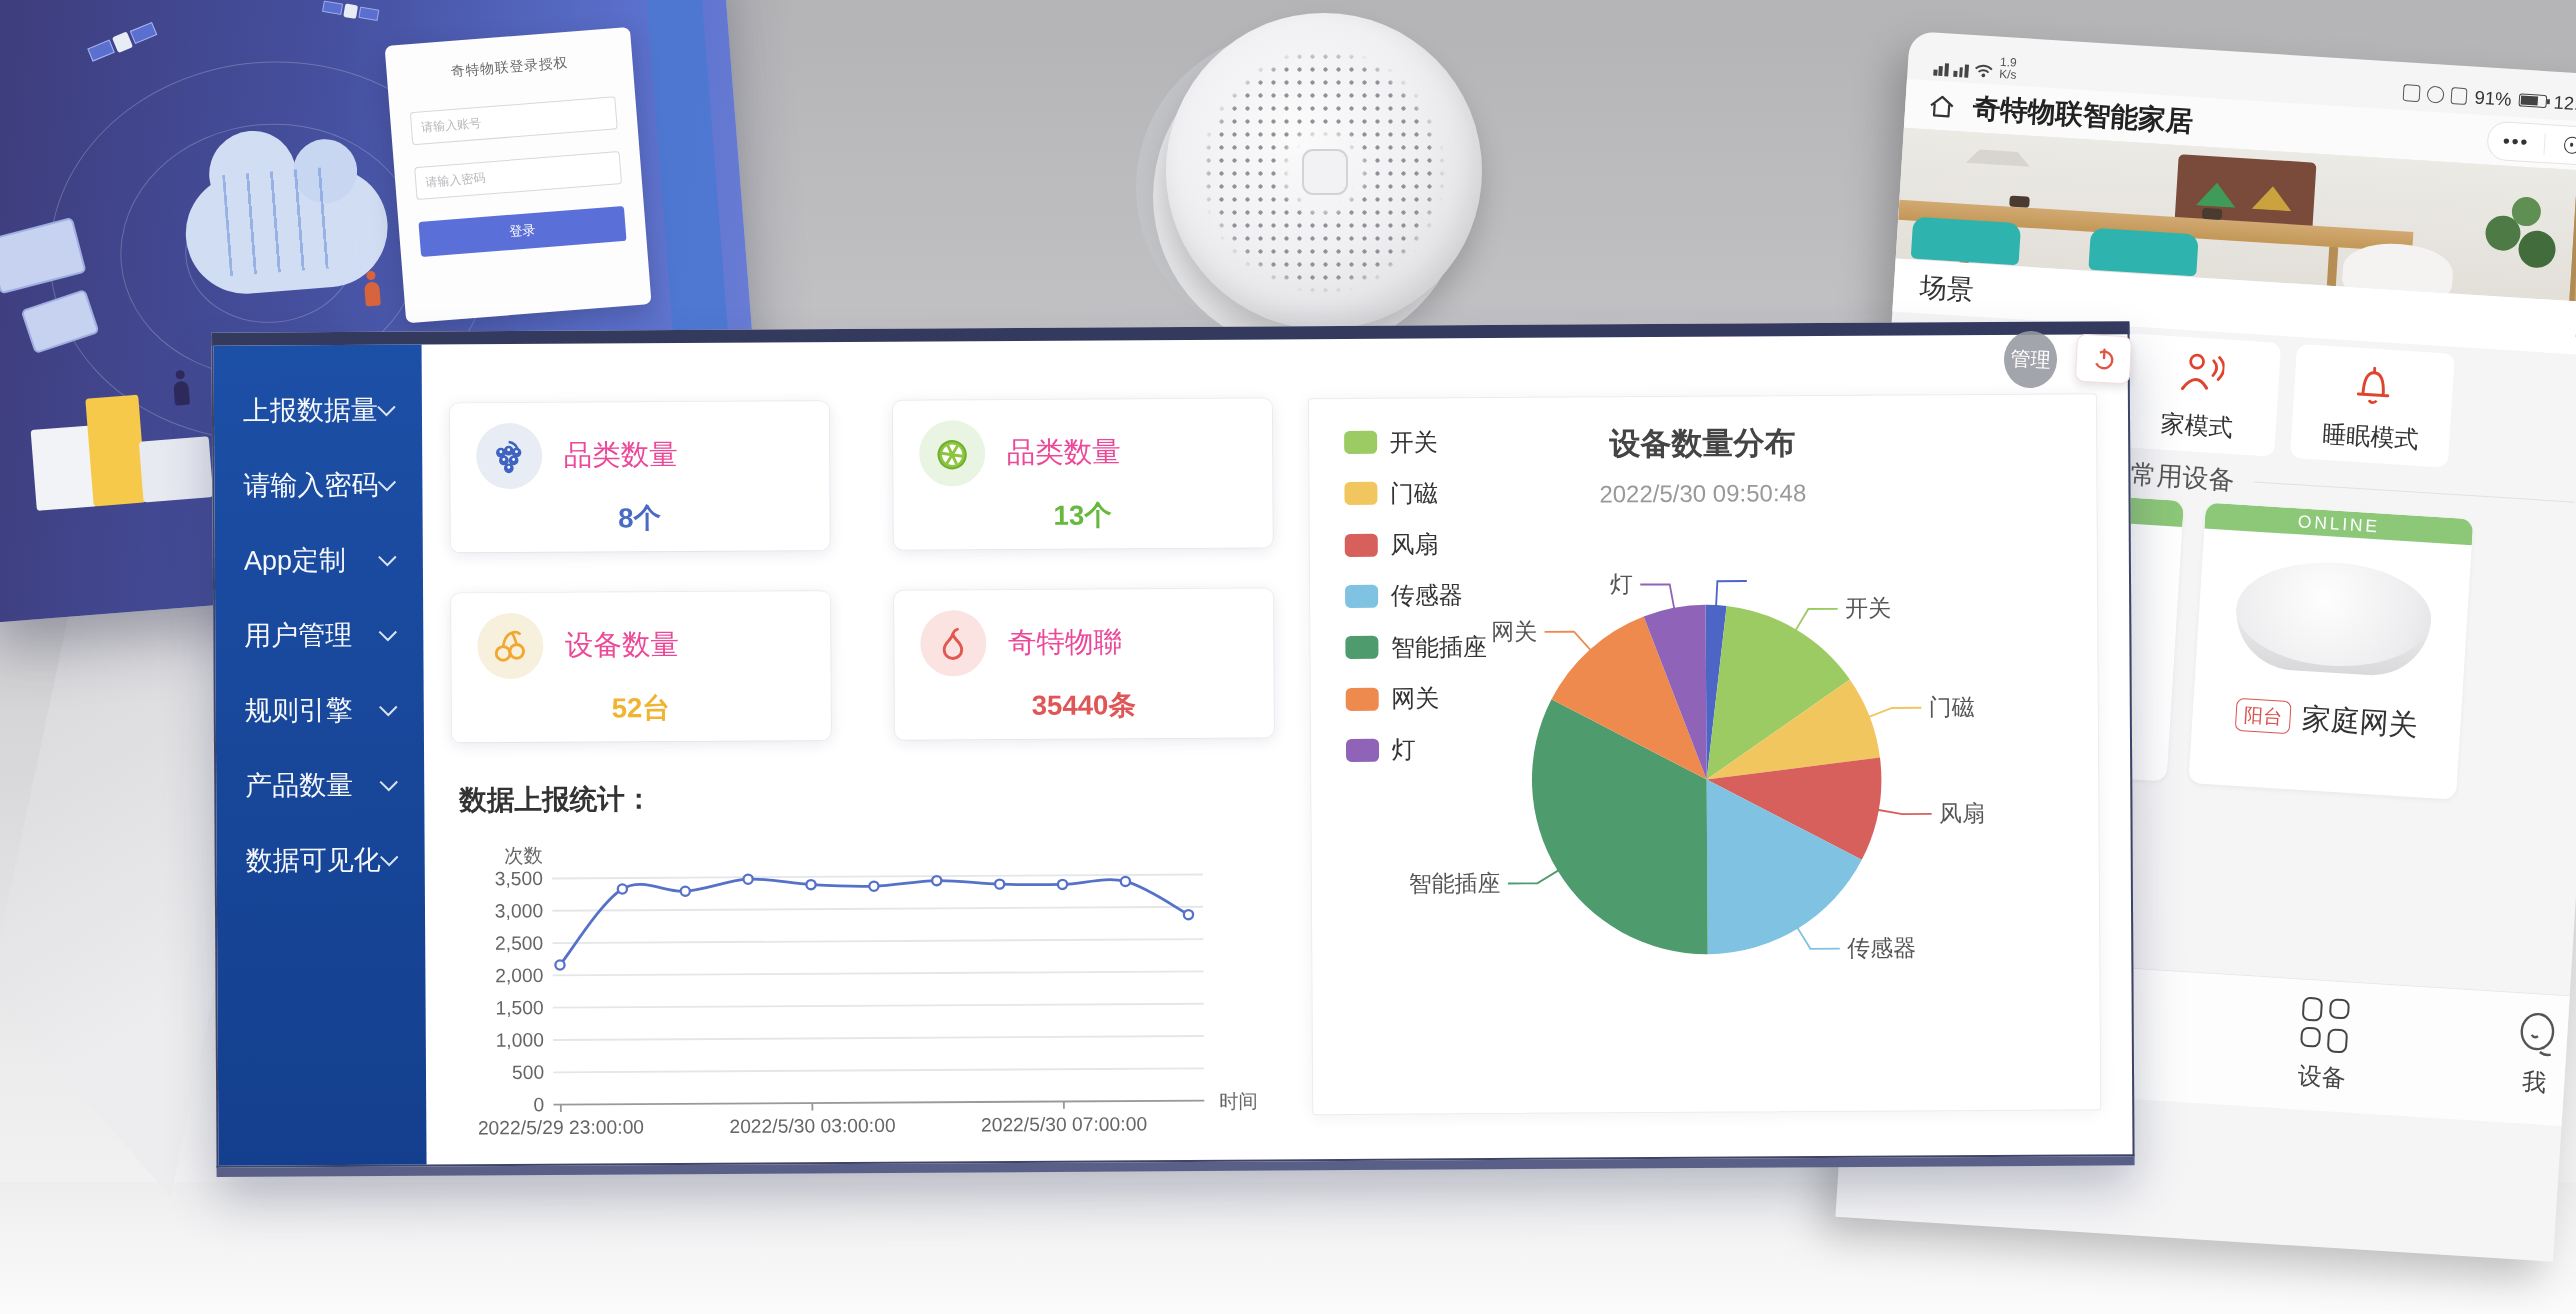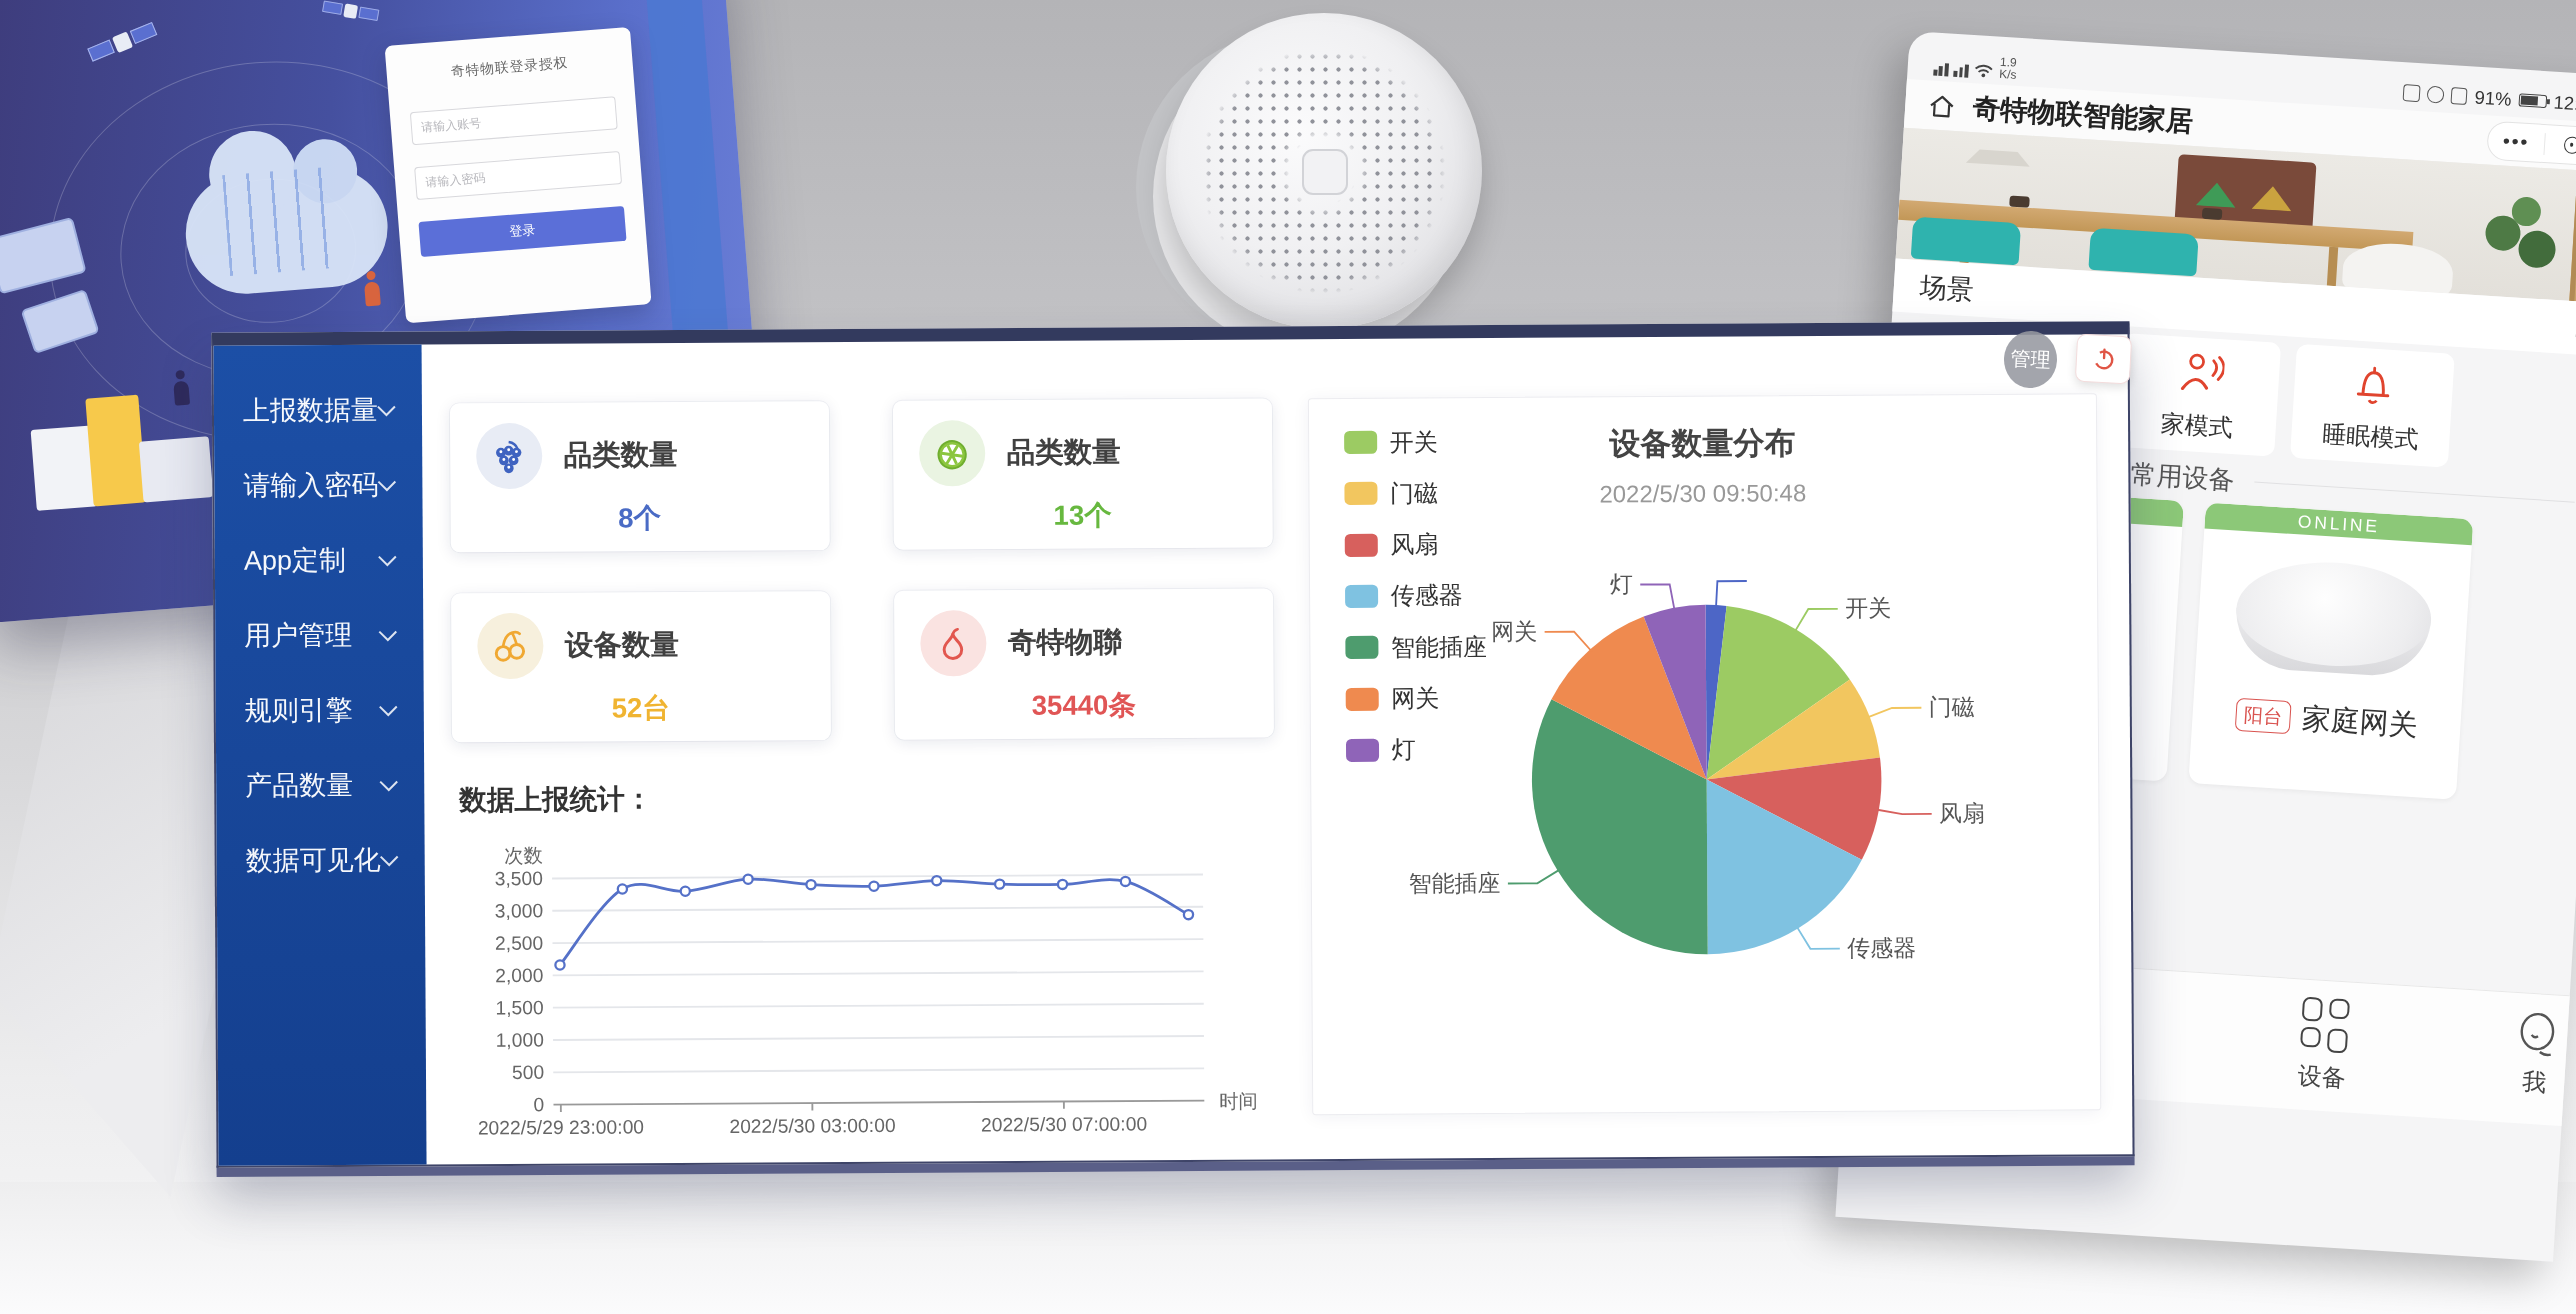--- a/index.html
+++ b/index.html
@@ -156,21 +156,21 @@
     color:rgba(255,255,255,.96);font-size:27px;cursor:pointer;}
   .chev{width:11px;height:11px;border-right:2.8px solid rgba(255,255,255,.85);border-bottom:2.8px solid rgba(255,255,255,.85);
     transform:rotate(45deg);margin-top:-5.5px;}
   .content{flex:1;display:flex;gap:31px;padding:59px 31px 0 27.6px;box-sizing:border-box;}
   .left-col{width:827px;flex:none;}
   .stats{display:grid;grid-template-columns:379px 379px;gap:41px 64px;}
   .stat-card{height:149px;background:#fff;border-radius:9.2px;padding:20px 26px;box-sizing:border-box;
     box-shadow:0 2.8px 14.7px rgba(15,30,80,.10),0 0 0 0.9px #f3f4f7;}
   .stat-head{display:flex;align-items:center;gap:22px;}
   .stat-ic{width:66px;height:66px;border-radius:50%;display:flex;align-items:center;justify-content:center;}
-  .stat-title{font-size:28.5px;font-weight:bold;color:#404040;}
+  .stat-title{font-size:28.5px;font-weight:normal;color:#ec4899;}
   .stat-value{text-align:center;margin-top:11px;font-size:27.6px;font-weight:bold;}
   .report-label{margin:39px 0 0 7.4px;font-size:27.6px;font-weight:bold;color:#333;}
   .pie-card{flex:1;height:715px;background:#fff;border:0.9px solid #ececf0;border-radius:3.7px;position:relative;
     box-shadow:0 1.8px 16.5px rgba(15,30,80,.06);}
   .pie-title{text-align:center;margin-top:26px;font-size:31px;font-weight:bold;color:#444;}
   .pie-sub{text-align:center;margin-top:14.7px;font-size:24px;color:#999;}
   .legend{position:absolute;left:35px;top:27.6px;display:flex;flex-direction:column;gap:19.3px;}
   .lg-item{display:flex;align-items:center;gap:13px;cursor:pointer;}
   .lg-swatch{width:33px;height:23px;border-radius:5.5px;}
   .lg-label{font-size:24px;color:#333;}

